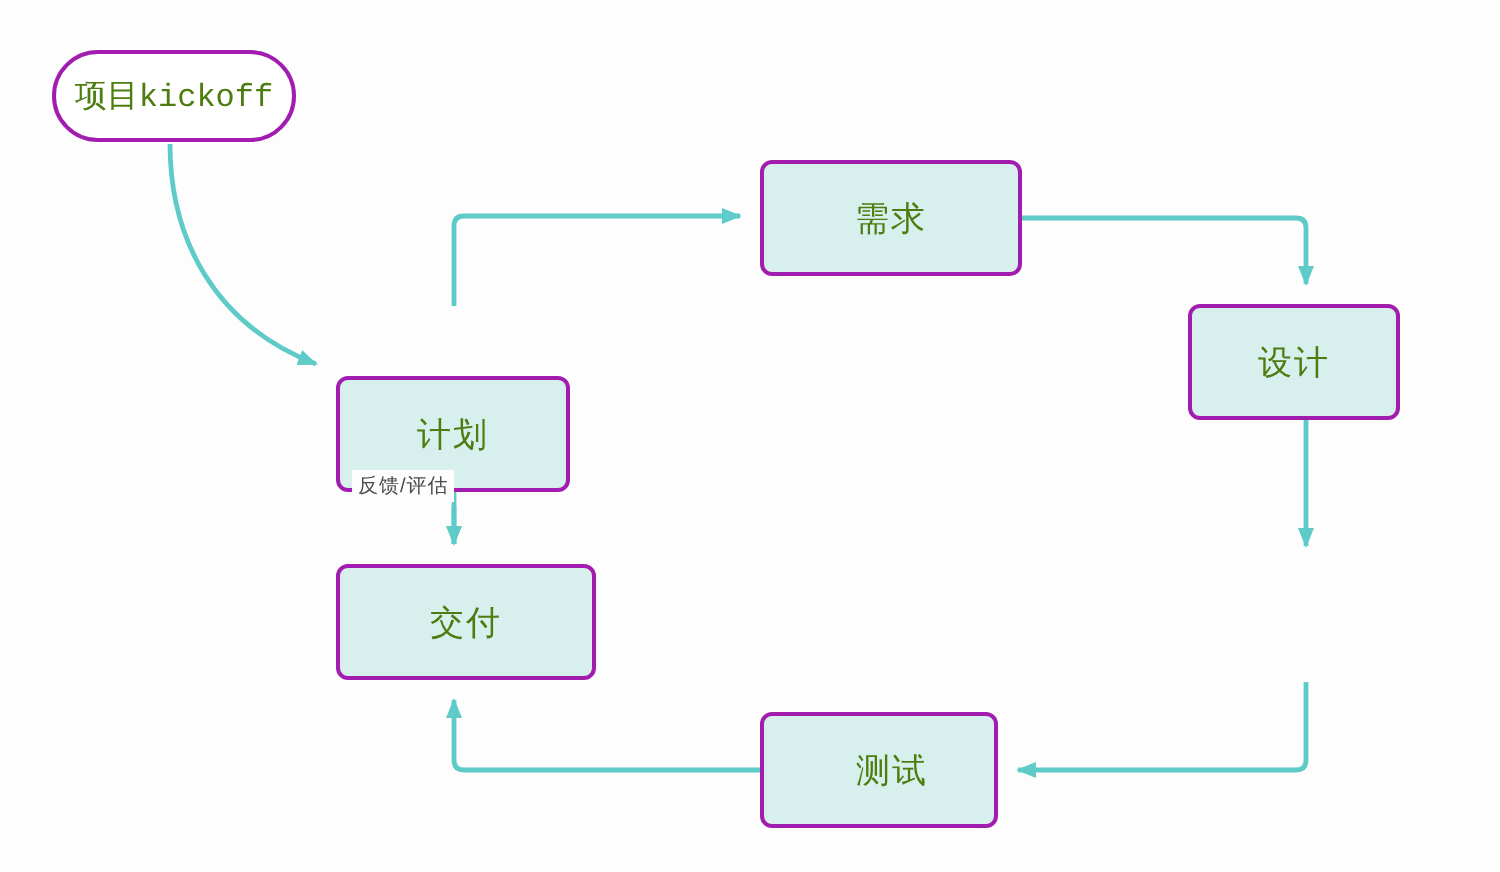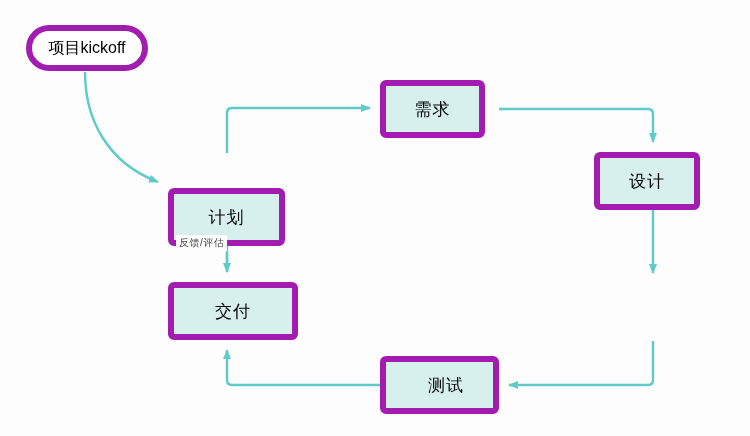--- a/index.html
+++ b/index.html
@@ -21,25 +21,26 @@
     top: 0;
     width: 750px;
     height: 436px;
   }
   .node {
     position: absolute;
     box-sizing: border-box;
     display: flex;
     align-items: center;
     justify-content: center;
-    border: 6px solid #a21caf;
-    color: #000000;
+    border: 2px solid #a21caf;
+    color: #4d7c0f;
     font-size: 17px;
     letter-spacing: 1px;
     z-index: 2;
+    font-family: Liberation Mono, monospace;
   }
   .node.filled {
     background: #d7f0ee;
   }
   .node.hollow {
     background: #ffffff;
   }
   .node.rect {
     border-radius: 6px;
   }
@@ -88,21 +89,21 @@
   </svg>
 
   <div class="node pill hollow" style="left:26px; top:25px; width:122px; height:46px;">
     <span>项目kickoff</span>
   </div>
 
   <div class="node rect filled" style="left:168px; top:153px; width:117px; height:58px;margin-top:35px;">
     <span>计划</span>
   </div>
 
-  <div class="node rect filled" style="left:380px; top:80px; width:105px; height:58px;">
+  <div class="node rect filled" style="left:380px; top:80px; width:131px; height:58px;">
     <span>需求</span>
   </div>
 
   <div class="node rect filled" style="left:594px; top:152px; width:106px; height:58px;">
     <span>设计</span>
   </div>
 
 
 
   <div class="node rect filled" style="left:168px; top:282px; width:130px; height:58px;">

